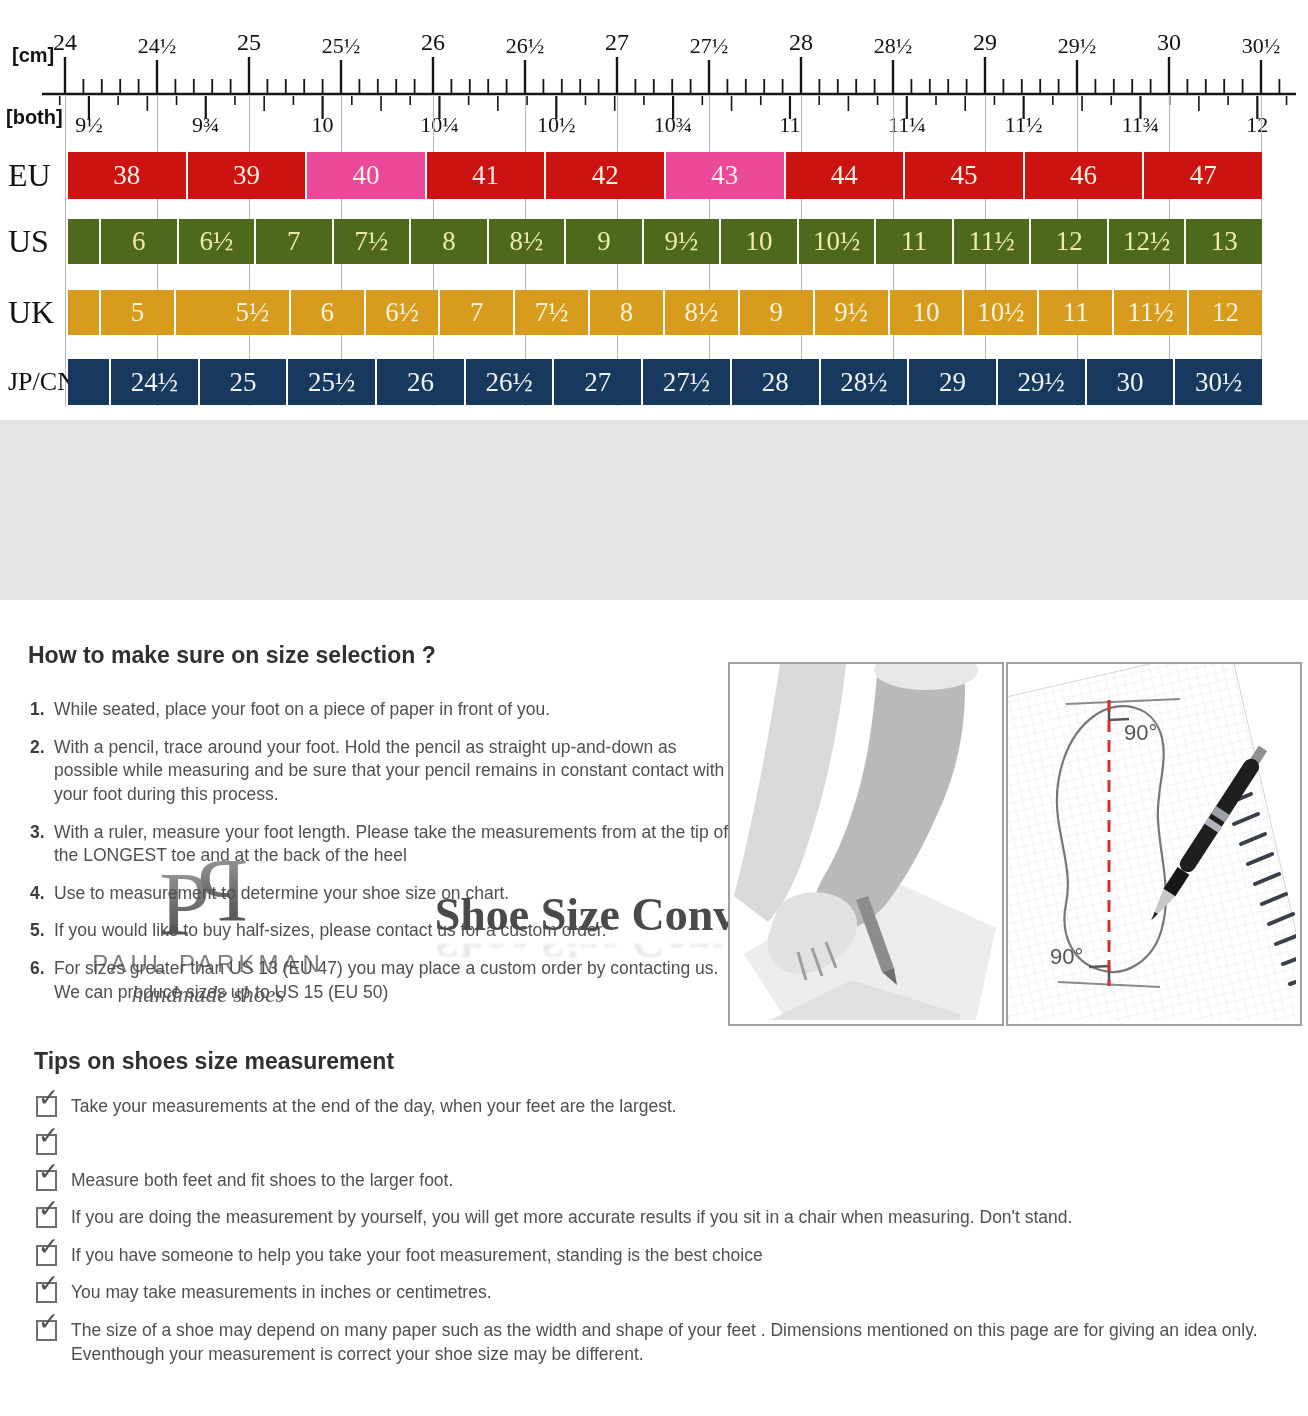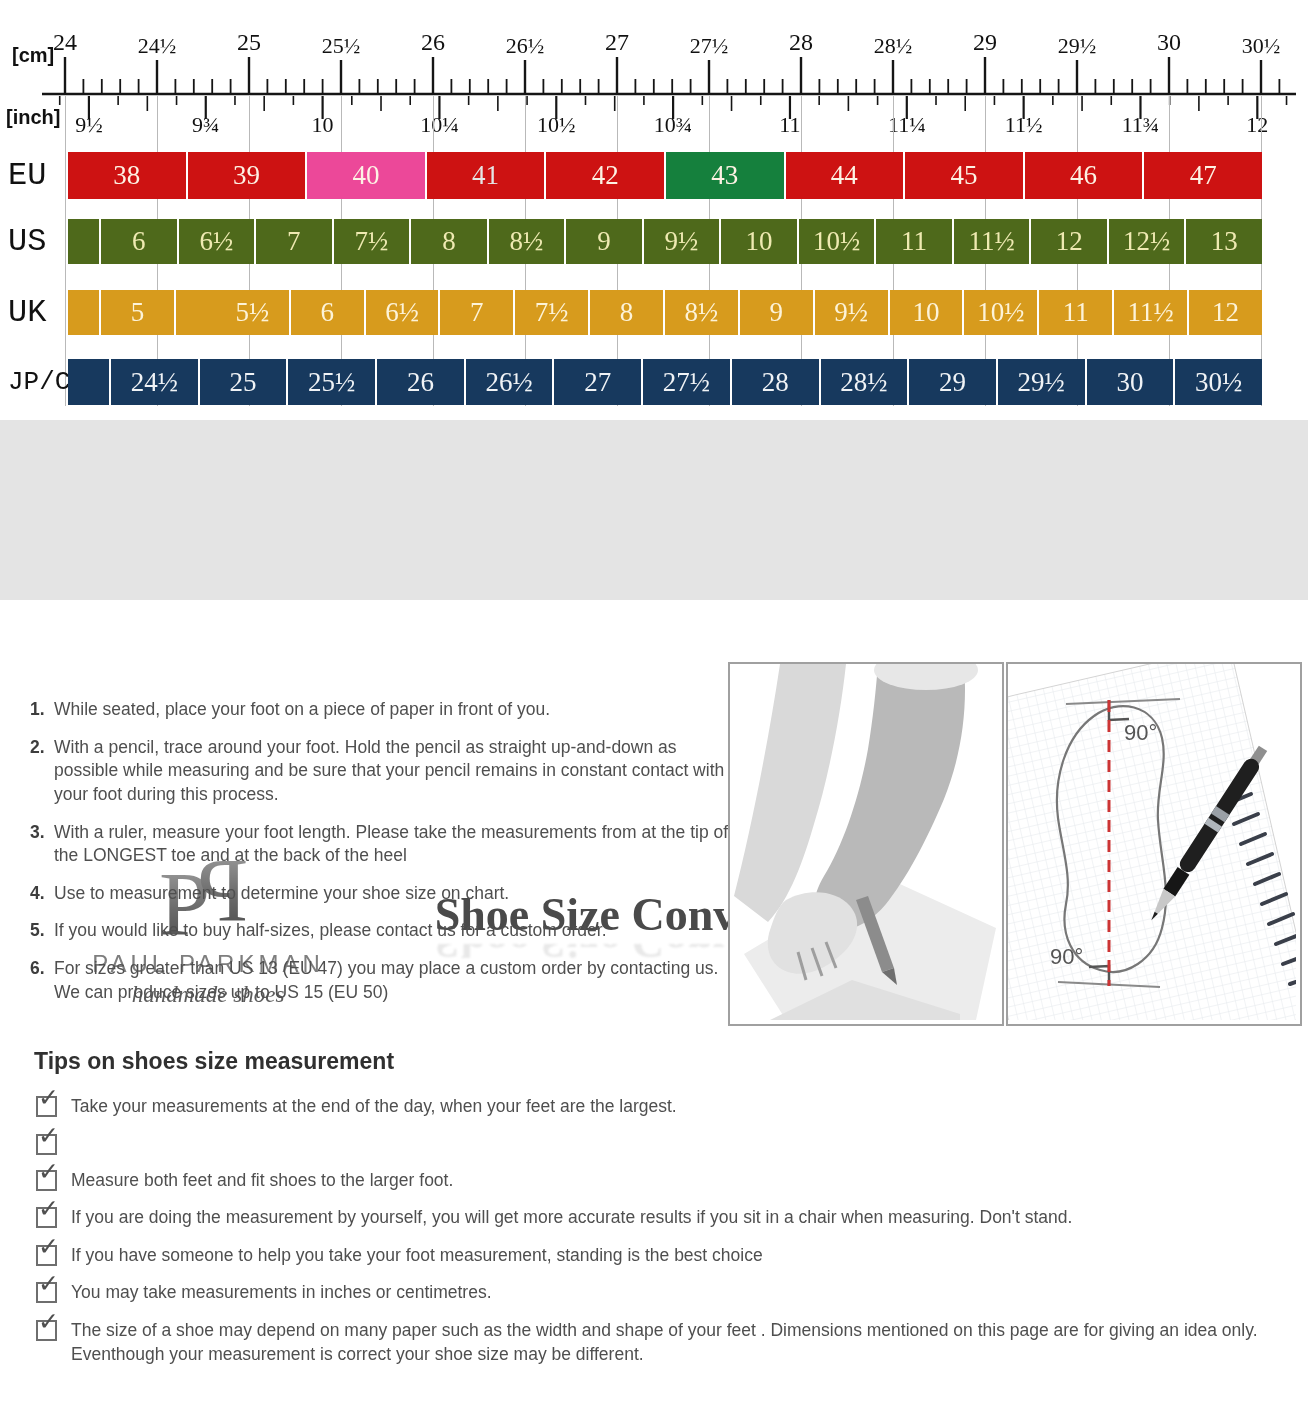--- a/index.html
+++ b/index.html
@@ -8,21 +8,21 @@
 
   
   .table-area{position:absolute;left:0;top:0;width:1308px;height:420px;background:#fff;}
   .unit-label{position:absolute;font-weight:bold;font-size:20px;color:#111;}
   #cm-label{left:12px;top:44px;text-align:center;}
   #inch-label{left:6px;top:106px;}
   #ruler-svg{position:absolute;left:0;top:30px;}
   .gridline{position:absolute;top:96px;height:310px;width:1px;background:#b9b9b9;}
   .size-row{position:absolute;left:0;width:1308px;}
   .row-label{position:absolute;left:8px;top:0;height:100%;display:flex;align-items:center;
-             font-family:Liberation Mono, monospace;color:#111;}
+             font-family:Liberation Serif, serif;color:#111;}
   .band{position:absolute;left:68px;width:1194px;height:100%;display:flex;gap:2px;}
   .size-cell{flex:1 1 0;display:flex;align-items:center;justify-content:center;
              font-family:"Liberation Serif",serif;}
   .lead-spacer{flex:0 0 auto;}
 
   
   .banner{position:absolute;left:0;top:420px;width:1308px;height:180px;background:#e4e4e4;}
   .logo{position:absolute;left:88px;top:428px;width:240px;height:166px;text-align:center;}
   .monogram{position:relative;height:96px;width:150px;margin:0 auto;}
   .monogram .p{position:absolute;font-family:"Liberation Serif",serif;font-size:92px;line-height:92px;
@@ -58,21 +58,21 @@
   .cbox .tick{position:absolute;left:0px;top:-13px;font-size:25px;line-height:25px;color:#4f4f4f;}
   .tip .txt{color:#4f4f4f;font-size:17.5px;line-height:1.4;}
 </style>
 </head>
 <body>
 
 <div class="page">
 
   <div class="table-area">
     <div class="unit-label" id="cm-label">[cm]</div>
-    <div class="unit-label" id="inch-label">[inch]</div>
+    <div class="unit-label" id="inch-label">[both]</div>
     <svg id="ruler-svg" width="1308" height="105">
         <line x1="42" y1="64" x2="1296" y2="64" stroke="#151515" stroke-width="2.6"></line>
         <line x1="65" y1="64" x2="65" y2="27" stroke="#151515" stroke-width="2.4"></line>
         <line x1="83.40000000000026" y1="64" x2="83.40000000000026" y2="49" stroke="#151515" stroke-width="1.8"></line>
         <line x1="101.79999999999987" y1="64" x2="101.79999999999987" y2="49" stroke="#151515" stroke-width="1.8"></line>
         <line x1="120.20000000000013" y1="64" x2="120.20000000000013" y2="49" stroke="#151515" stroke-width="1.8"></line>
         <line x1="138.59999999999974" y1="64" x2="138.59999999999974" y2="49" stroke="#151515" stroke-width="1.8"></line>
         <line x1="157" y1="64" x2="157" y2="30" stroke="#151515" stroke-width="2.4"></line>
         <line x1="175.40000000000026" y1="64" x2="175.40000000000026" y2="49" stroke="#151515" stroke-width="1.8"></line>
         <line x1="193.79999999999987" y1="64" x2="193.79999999999987" y2="49" stroke="#151515" stroke-width="1.8"></line>
@@ -222,21 +222,21 @@
       </div>
     <div id="rows">
         <div class="size-row" style="top: 152px; height: 47px;">
           <div class="row-label" style="font-size: 32px;">EU</div>
           <div class="band">
             <div class="size-cell" style="background: rgb(205, 18, 18); color: rgb(253, 242, 228); font-size: 27px;">38</div>
             <div class="size-cell" style="background: rgb(205, 18, 18); color: rgb(253, 242, 228); font-size: 27px;">39</div>
             <div class="size-cell" style="background: #ec4899; color: rgb(253, 242, 228); font-size: 27px;">40</div>
             <div class="size-cell" style="background: rgb(205, 18, 18); color: #e5e5e5; font-size: 27px;">41</div>
             <div class="size-cell" style="background: rgb(205, 18, 18); color: rgb(253, 242, 228); font-size: 27px;">42</div>
-            <div class="size-cell" style="background: #15803d; color: rgb(253, 242, 228); font-size: 27px;">43</div>
+            <div class="size-cell" style="background: #ec4899; color: rgb(253, 242, 228); font-size: 27px;">43</div>
             <div class="size-cell" style="background: rgb(205, 18, 18); color: rgb(253, 242, 228); font-size: 27px;">44</div>
             <div class="size-cell" style="background: rgb(205, 18, 18); color: rgb(253, 242, 228); font-size: 27px;">45</div>
             <div class="size-cell" style="background: rgb(205, 18, 18); color: rgb(253, 242, 228); font-size: 27px;">46</div>
             <div class="size-cell" style="background: rgb(205, 18, 18); color: rgb(253, 242, 228); font-size: 27px;">47</div>
           </div>
         </div>
         <div class="size-row" style="top: 219px; height: 45px; border-radius: 10px;">
           <div class="row-label" style="font-size: 32px;">US</div>
           <div class="band">
             <div class="lead-spacer" style="width: 31px; background: rgb(78, 105, 27);"></div>
@@ -340,20 +340,21 @@
             <circle cx="11.5" cy="4.6" r="2.4"></circle>
           <circle cx="16.5" cy="2.8" r="2.1"></circle>
             <circle cx="21" cy="2.4" r="1.9"></circle>
             <circle cx="25" cy="3.2" r="1.7"></circle>
           <path d="M 13 13 C 10 9 14 6 19 6.5 C 25 7.5 28 12 26.5 19 C 25.5 24 26 28 28 33 C 30 38.5 26.5 43.5 21 42.5 C 15.5 41.5 14 36 15 30.5 C 16 25 15.5 19 13 13 Z"></path>
         </g>
       </svg>
     </div>
   </div>
 
+  <div class="howto-heading">How to make sure on size selection ?</div>
   <div class="steps" id="steps">
       <div class="step">
         <div class="num">1.</div>
         <div class="txt">While seated, place your foot on a piece of paper in front of you.</div>
       </div>
       <div class="step">
         <div class="num">2.</div>
         <div class="txt">With a pencil, trace around your foot. Hold the pencil as straight up-and-down as possible while measuring and be sure that your pencil remains in constant contact with your foot during this process.</div>
       </div>
       <div class="step">

